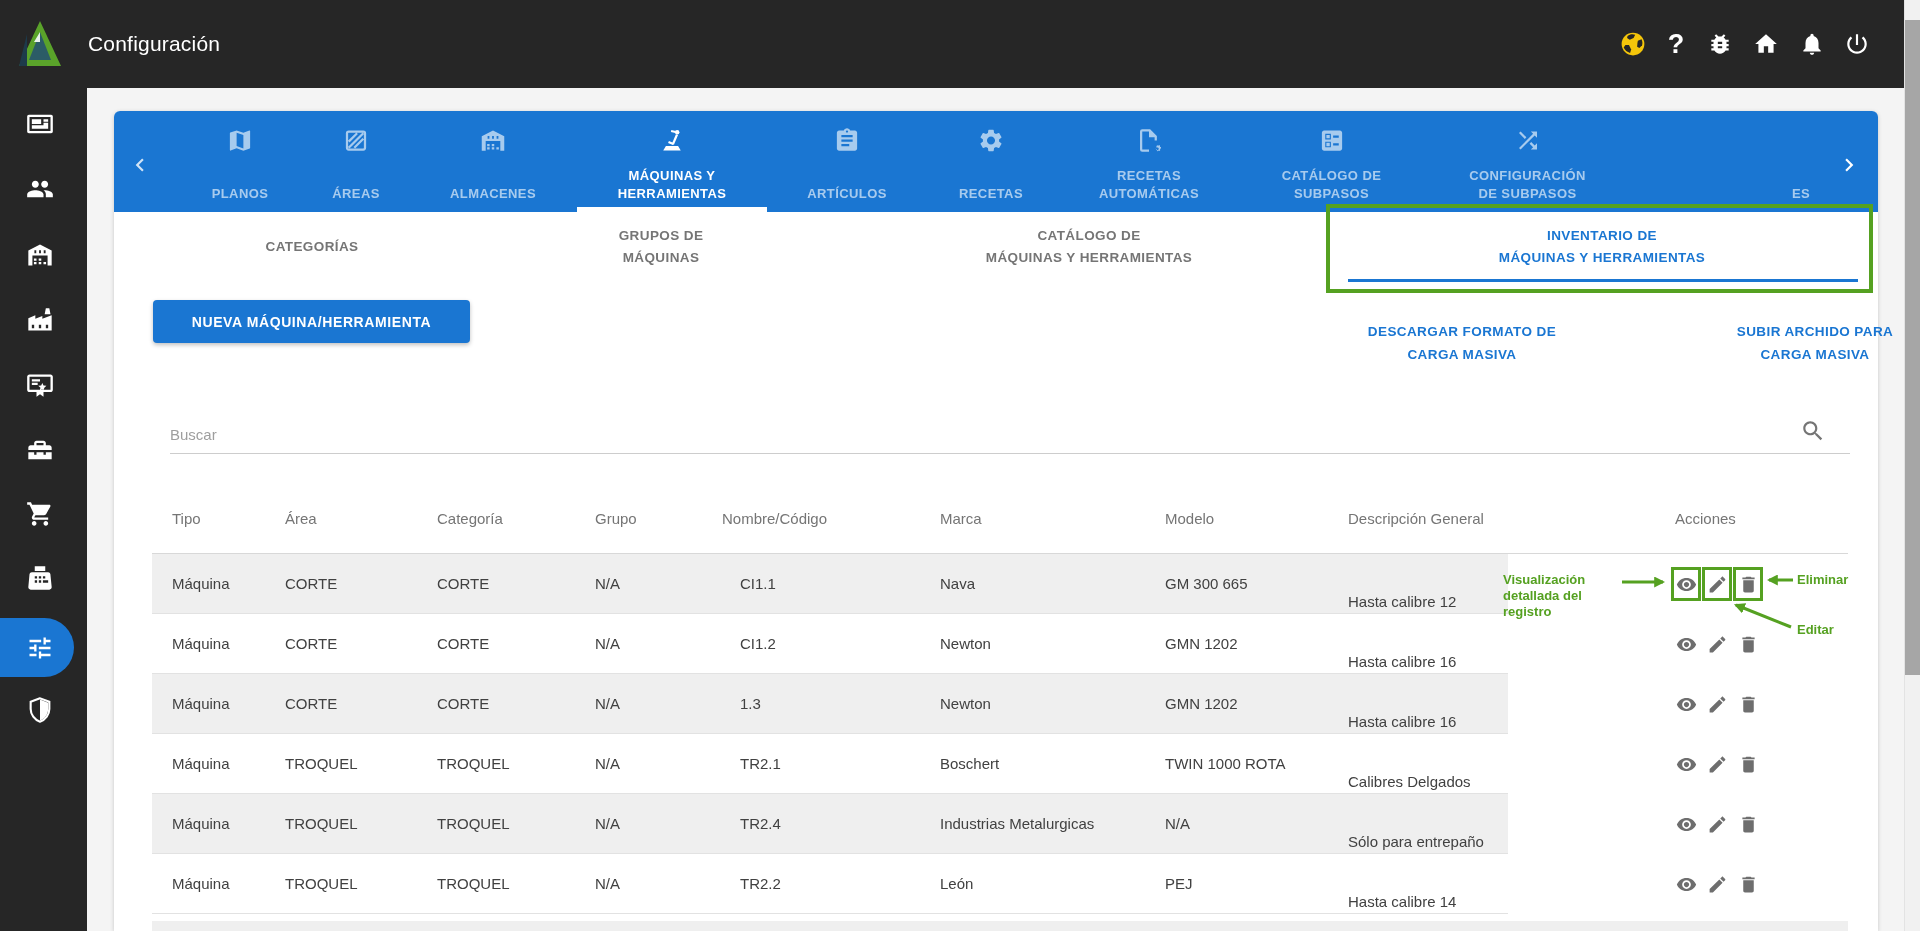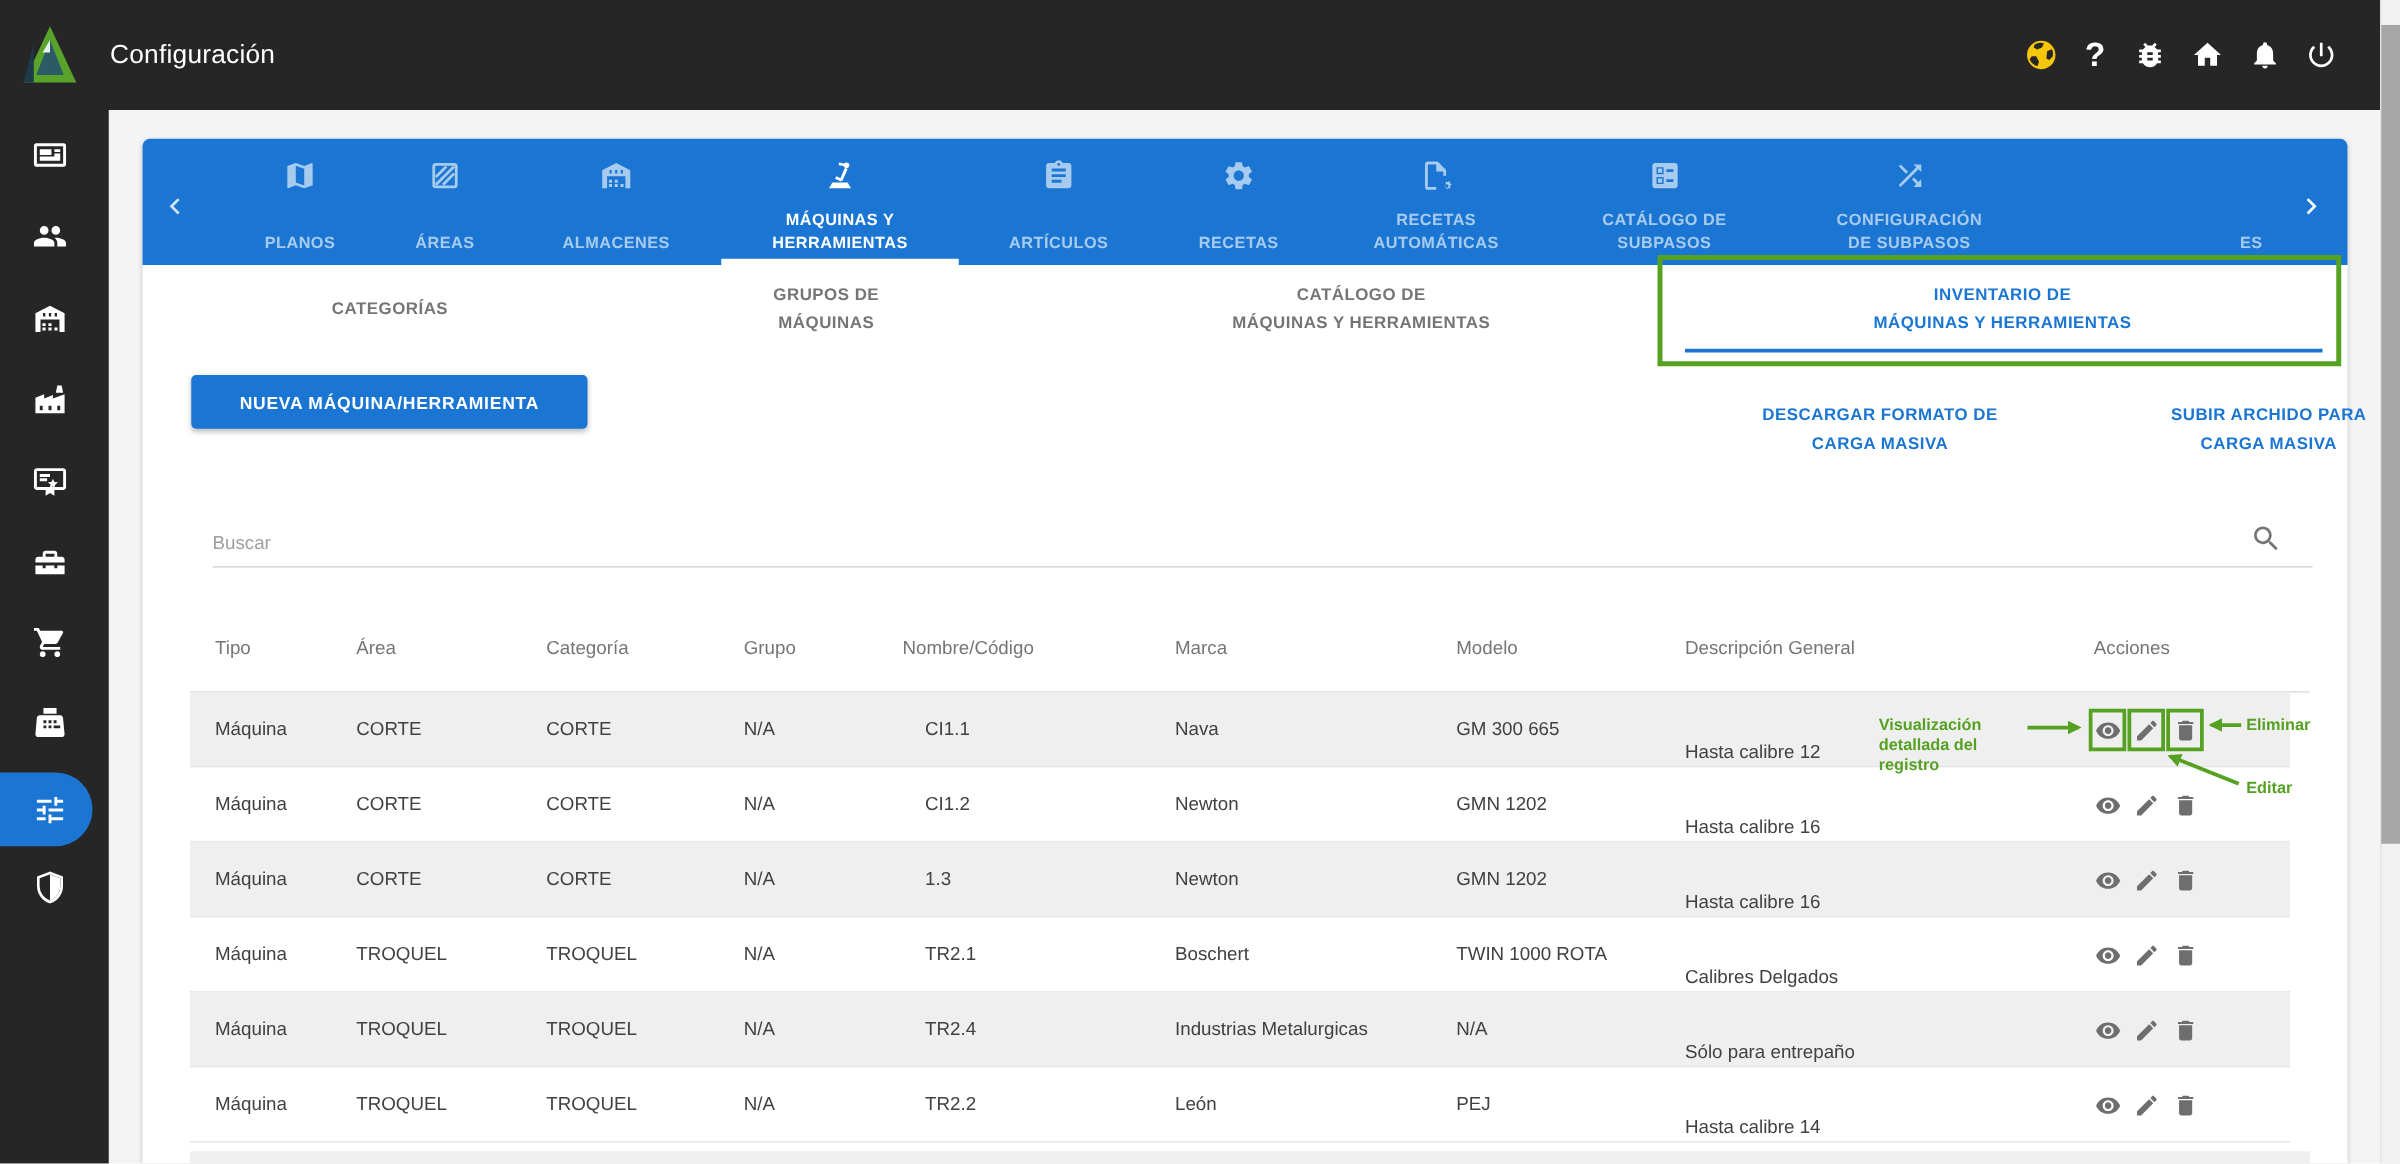--- a/index.html
+++ b/index.html
@@ -62,21 +62,21 @@
   .search-input{position:absolute;left:170px;top:415px;width:1680px;height:39px;border:none;
                 border-bottom:1px solid #cdcdcd;background:transparent;font-family:"Liberation Sans",sans-serif;
                 font-size:15px;color:#424242;outline:none;z-index:3;box-sizing:border-box;padding:0 40px 0 0;}
   .search-input::placeholder{color:#9e9e9e;}
   .search-ic{position:absolute;left:1800px;top:418px;width:26px;height:26px;color:#757575;z-index:3;cursor:pointer;}
   .search-ic svg{width:26px;height:26px;display:block;}
 
   
   .th{position:absolute;top:510px;font-size:15px;color:#757575;white-space:nowrap;z-index:3;}
   .tbody{position:absolute;left:152px;top:553px;width:1696px;border-top:1px solid #d8d8d8;z-index:2;}
-  .trow{position:relative;width:1680px;height:60px;border-bottom:1px solid #e2e2e2;box-sizing:border-box;
+  .trow{position:relative;width:1356px;height:60px;border-bottom:1px solid #e2e2e2;box-sizing:border-box;
         background:#ffffff;}
   .trow.striped{background:#efefef;}
   .td{position:absolute;top:0;height:60px;line-height:60px;font-size:15px;color:#414141;white-space:nowrap;}
   .td.c-tipo{left:20px;} .td.c-area{left:133px;} .td.c-cat{left:285px;} .td.c-grupo{left:443px;}
   .td.c-nombre{left:570px;margin-left:18px;} .td.c-marca{left:788px;} .td.c-modelo{left:1013px;} .td.c-desc{left:1196px;margin-top:18px;}
   .row-actions{position:absolute;left:1519px;top:0;height:60px;display:flex;align-items:center;gap:1px;}
   .icon-wrap{width:24px;height:28px;display:flex;align-items:center;justify-content:center;
              border:3px solid transparent;cursor:pointer;}
   .trow.annotated .icon-wrap{border-color:#55a121;}
   .icon-wrap svg{width:21px;height:21px;display:block;color:#6e6e6e;}
@@ -338,21 +338,21 @@
   </div>
   <div class="subtab active" style="left:1602px;top:225px;">
     <span>INVENTARIO DE</span>
       <span>MÁQUINAS Y HERRAMIENTAS</span>
   </div>
   <div class="inv-underline"></div>
   <div class="green-box"></div>
 
   <button class="new-btn">NUEVA MÁQUINA/HERRAMIENTA</button>
 
-  <div class="bulk-link" style="left:1462px;margin-left:42px;">
+  <div class="bulk-link" style="left:1462px;">
     <span>DESCARGAR FORMATO DE</span>
     <span>CARGA MASIVA</span>
   </div>
   <div class="bulk-link" style="left:1815px;">
     <span>SUBIR ARCHIDO PARA</span>
     <span>CARGA MASIVA</span>
   </div>
 
   <input class="search-input" type="text" placeholder="Buscar" style="">
   <div class="search-ic">

